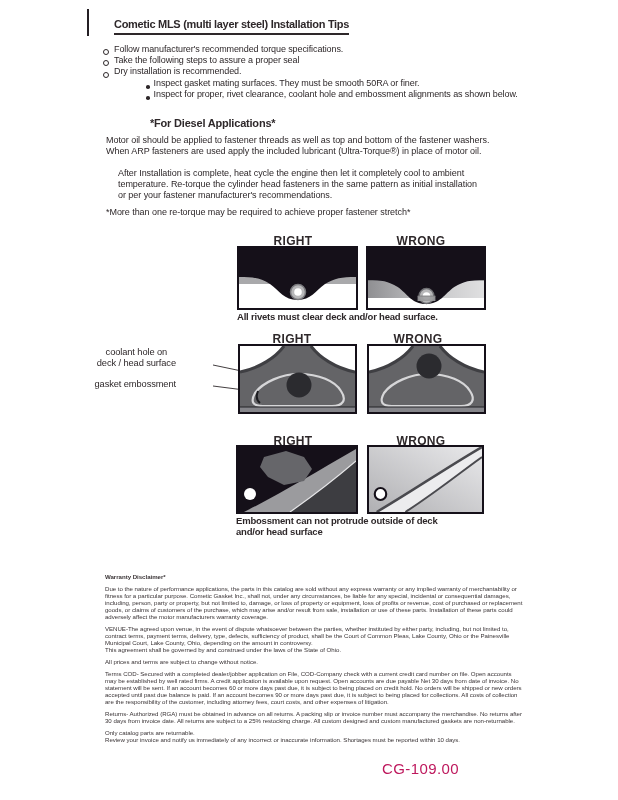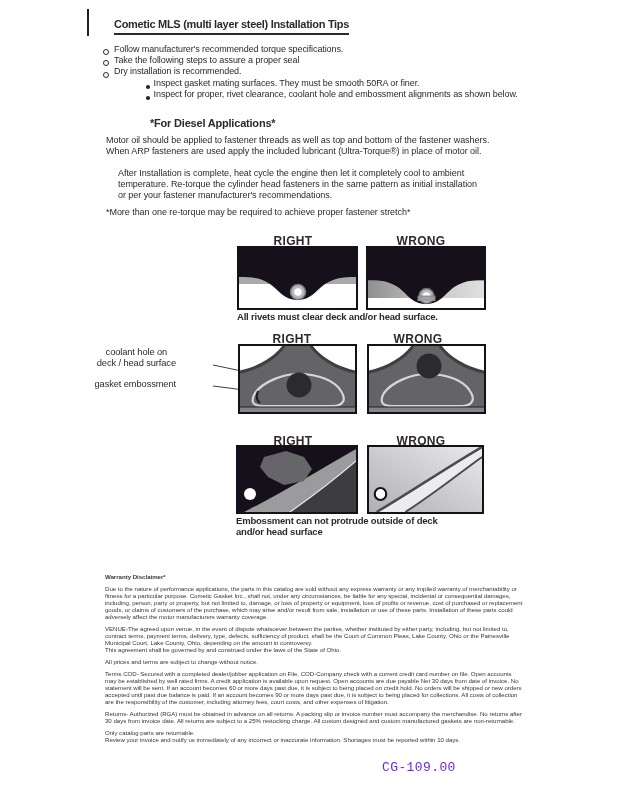--- a/index.html
+++ b/index.html
@@ -36,21 +36,21 @@
 
   
   .d2label{position:absolute;text-align:right;font-size:9.3px;line-height:11px;letter-spacing:-0.1px;white-space:nowrap;}
 
   
   .legal{left:105px;top:573px;width:418px;font-size:6.1px;line-height:7px;letter-spacing:-0.02px;color:#3a3436;}
   .legal .lh{font-weight:bold;margin:0;}
   .legal p{margin:5px 0 0 0;}
   .legal p.nogap{margin-top:0;}
 
-  .footer{left:382px;top:760px;font-size:13px;letter-spacing:0.4px;color:#6d28d9;font-family:Liberation Mono, monospace;}
+  .footer{left:382px;top:760px;font-size:15px;letter-spacing:0.4px;color:#be185d;}
 </style>
 </head>
 <body>
 
 <div class="page">
 
   <div class="abs edge-mark"></div>
 
   <div class="abs title">Cometic MLS (multi layer steel) Installation Tips</div>
 

